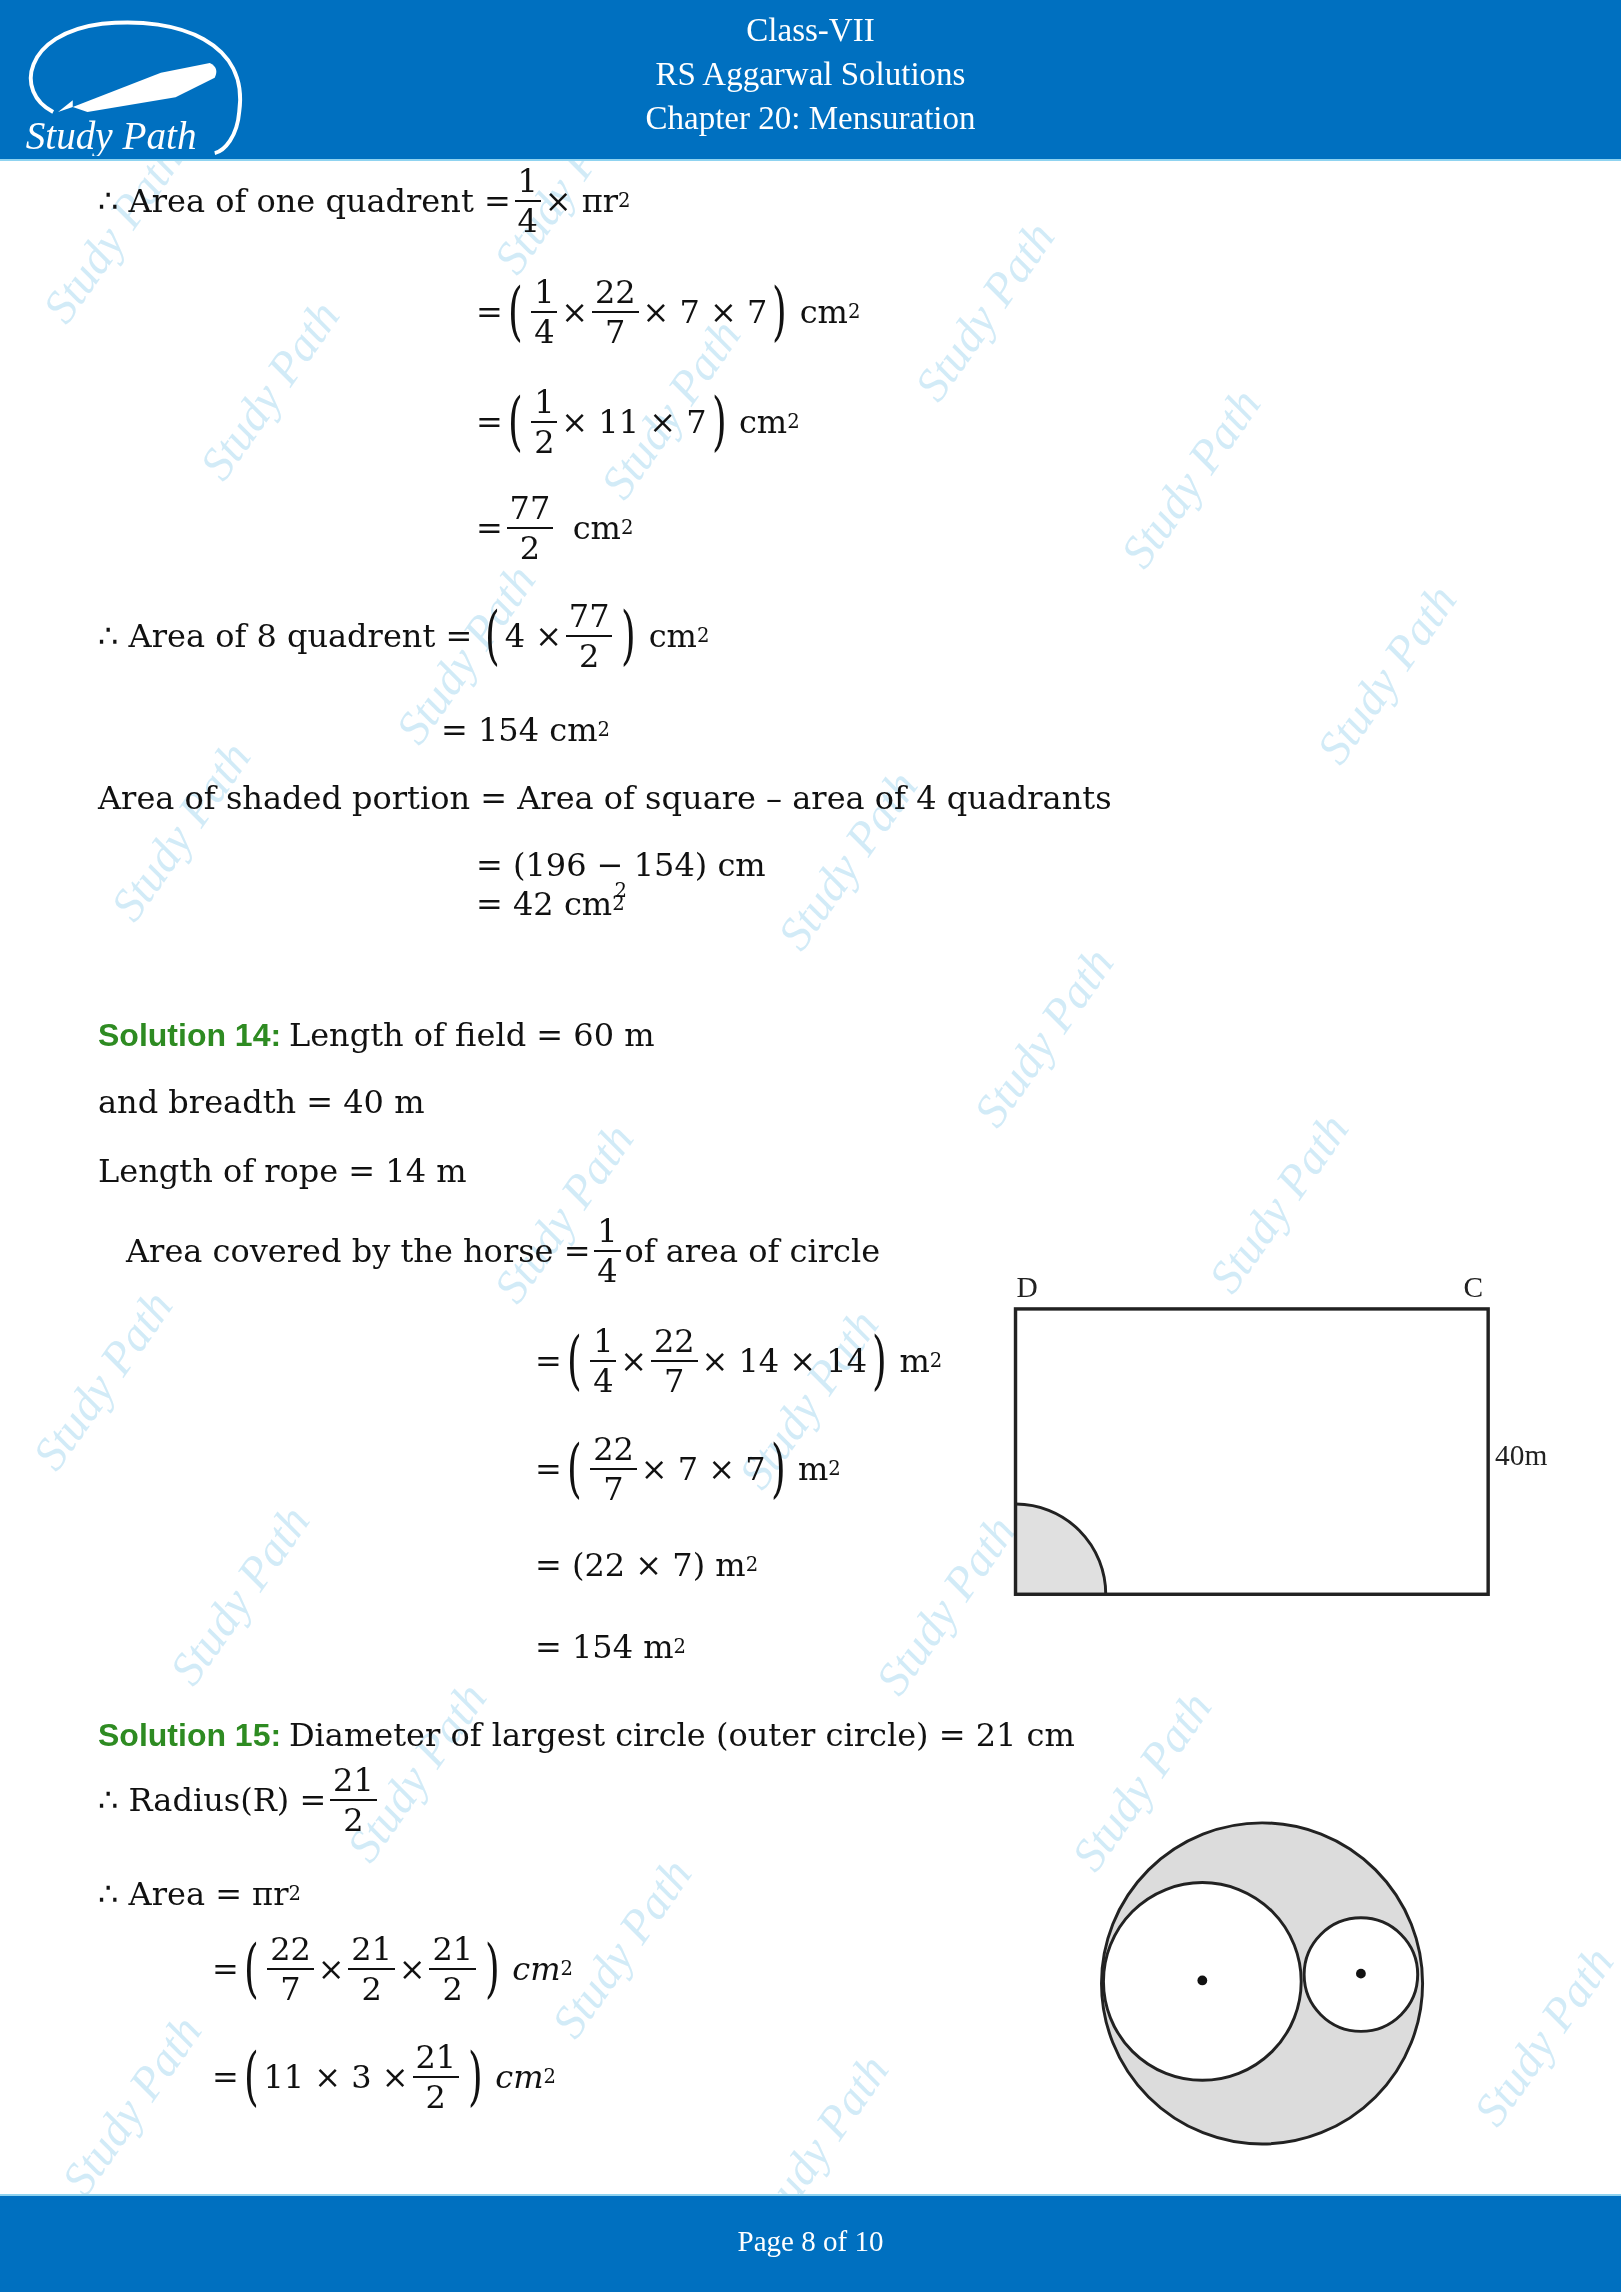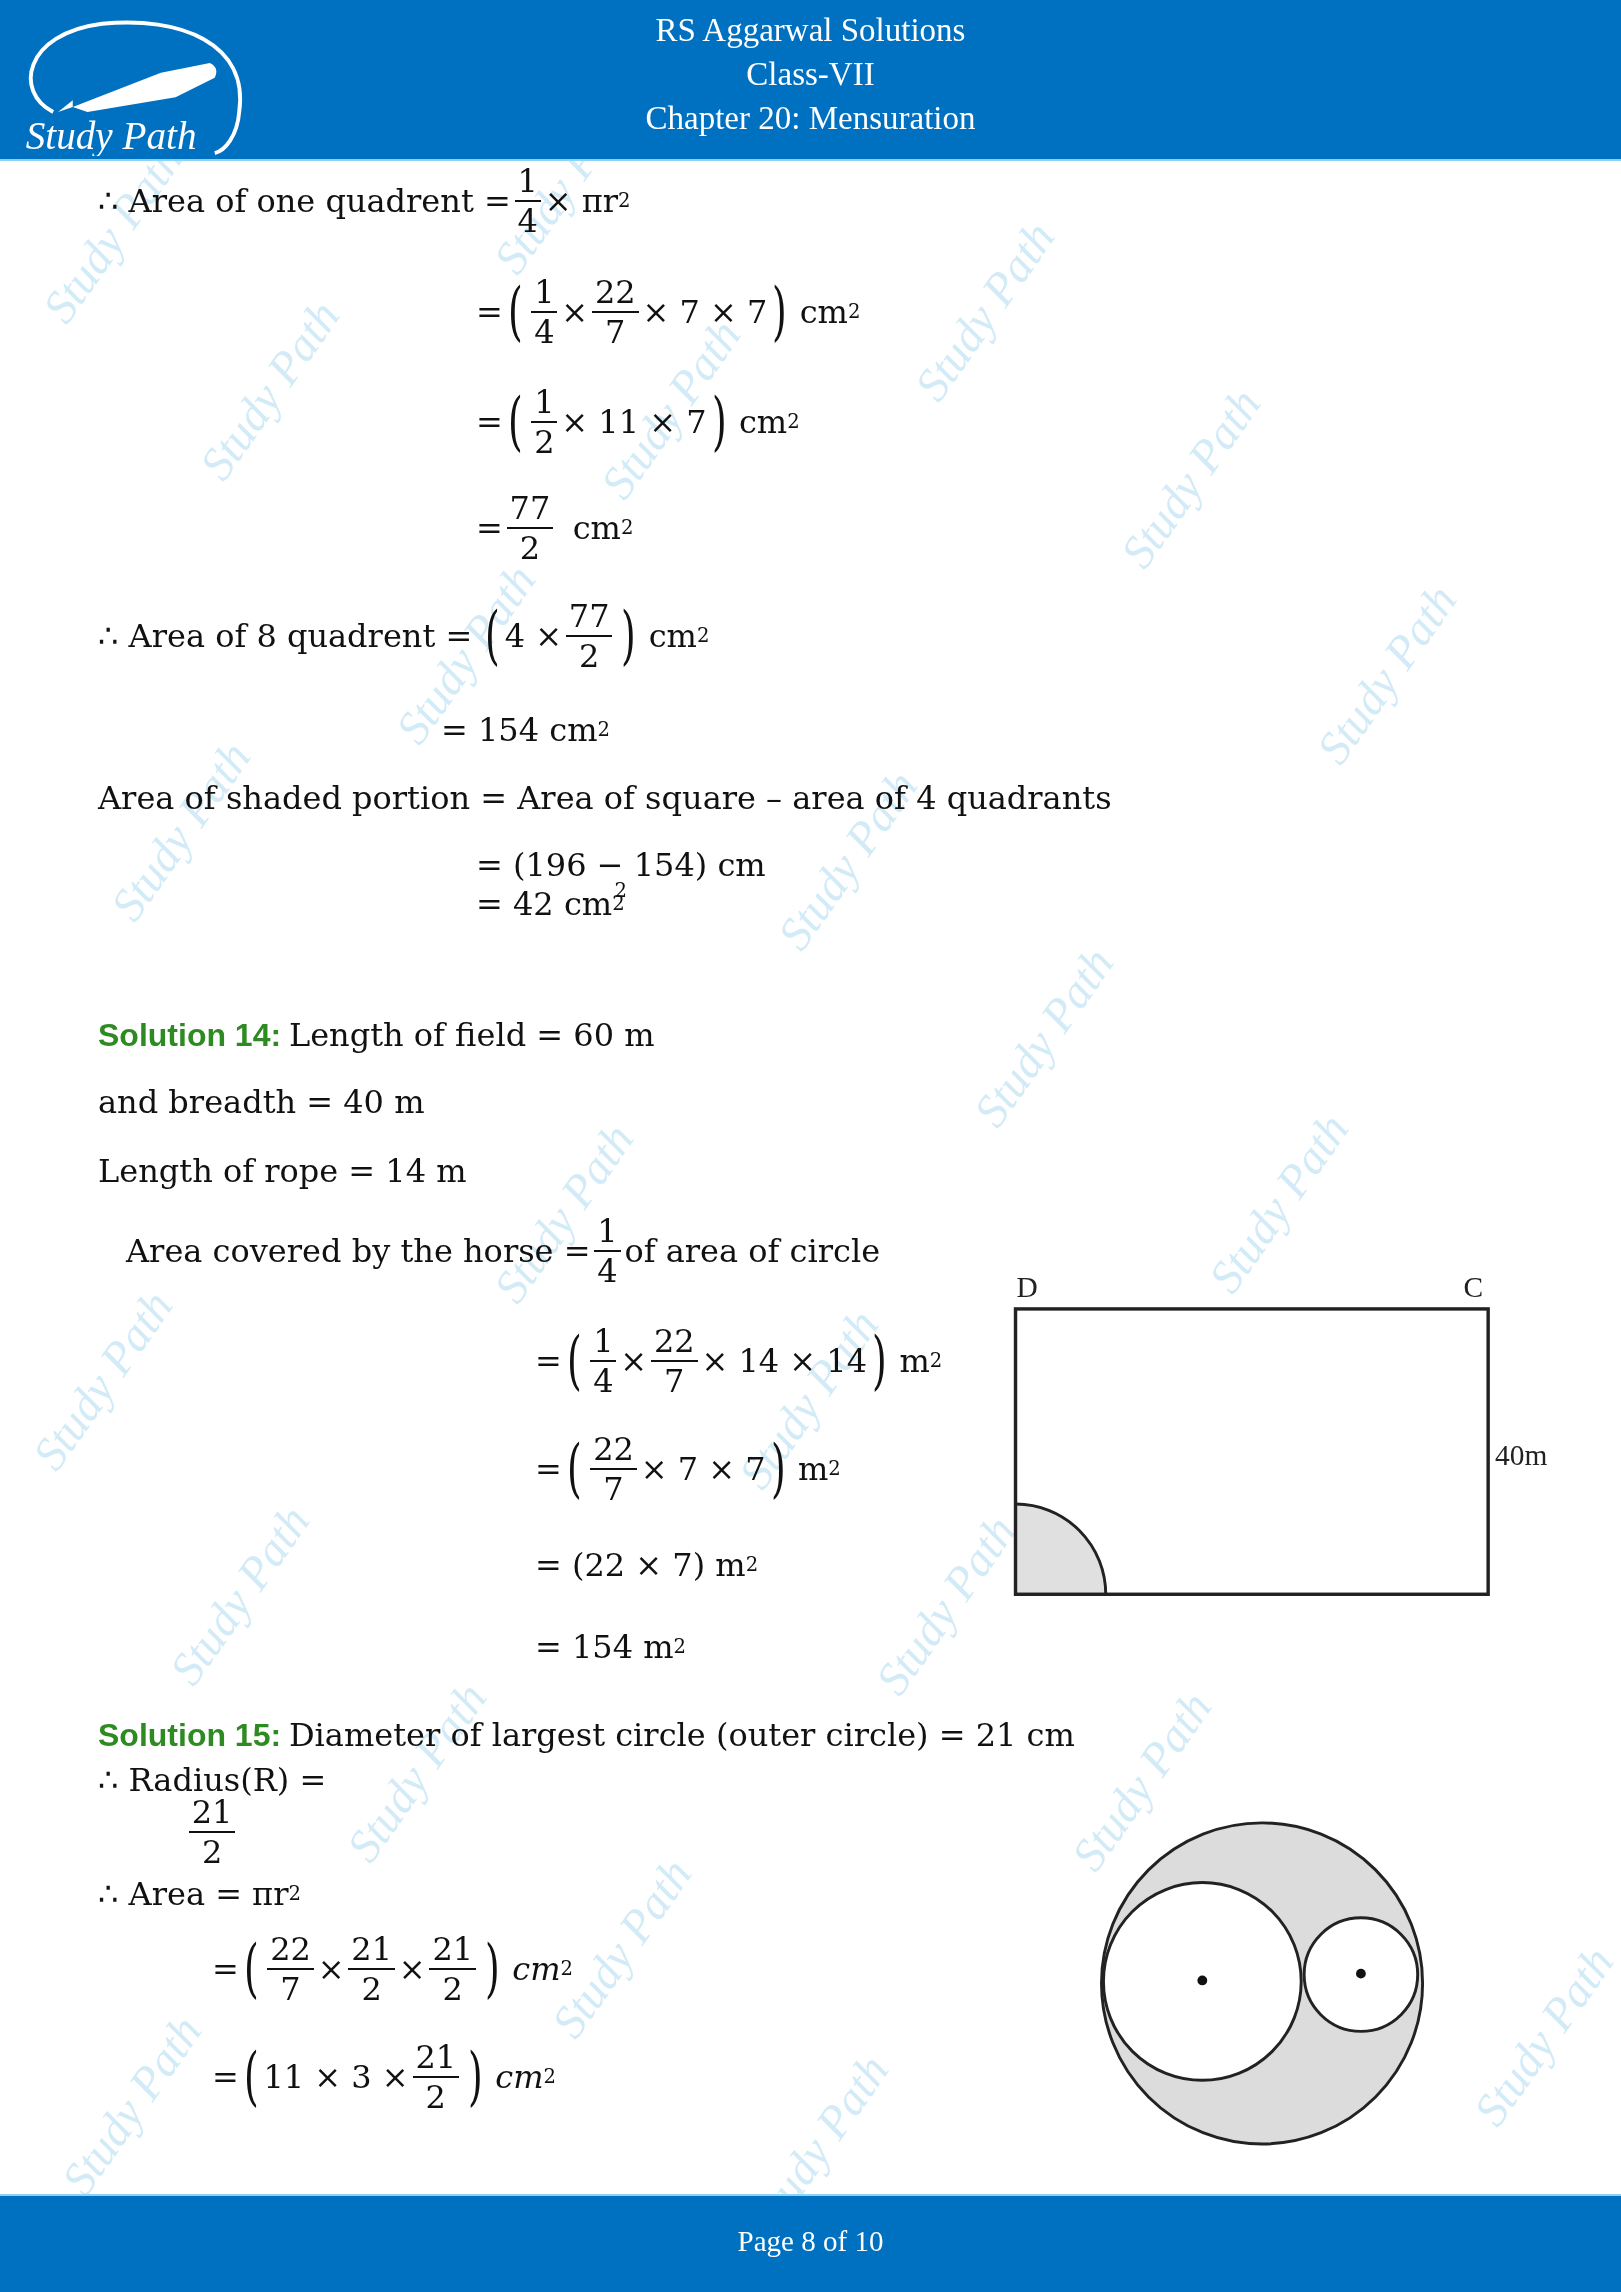--- a/index.html
+++ b/index.html
@@ -55,22 +55,22 @@
 <div class="wm" style="left:716px;top:2117px;">Study Path</div>
 
 <div class="header">
   <svg class="logo" viewBox="0 0 240 145">
     <path d="M40 100 C 0 80, 10 20, 90 10 C 170 2, 240 30, 230 100 C 228 125, 215 140, 205 142" fill="none" stroke="#fff" stroke-width="4"></path>
     <path d="M60 95 L 150 60 L 200 50 Q 210 55 205 65 L 165 85 L 75 100 Z" fill="#fff"></path>
     <path d="M60 95 L 45 100 L 60 88 Z" fill="#fff"></path>
     <text x="12" y="138" fill="#fff" font-family="Liberation Serif, serif" font-style="italic" font-size="40">Study Path</text>
   </svg>
   <div class="header-titles">
+    <div>Class-VII</div>
     <div>RS Aggarwal Solutions</div>
-    <div>Class-VII</div>
     <div>Chapter 20: Mensuration</div>
   </div>
 </div>
 
 <div class="line" style="left:98px;top:165px;">
   <span>∴ Area of one quadrent =</span>
   <span class="frac">
       <span class="num">1</span>
       <span class="den">4</span>
     </span>
@@ -228,21 +228,21 @@
   <text x="44" y="395" font-family="Liberation Serif, serif" font-size="30" fill="#222" transform="translate(0,-4)">14m</text>
   <text x="238" y="390" font-family="Liberation Serif, serif" font-size="30" fill="#222">60m</text>
   <text x="485" y="395" font-family="Liberation Serif, serif" font-size="30" fill="#222" transform="translate(0,-2)">B</text>
   <text x="515" y="214" font-family="Liberation Serif, serif" font-size="30" fill="#222">40m</text>
 </svg>
 
 <div class="line" style="left:98px;top:1719px;">
   <span class="sol">Solution 15:</span>
   <span>Diameter of largest circle (outer circle) = 21 cm</span>
 </div>
-<div class="line" style="left:98px;top:1764px;flex-direction:column;">
+<div class="line" style="left:98px;top:1764px;">
   <span>∴ Radius(R) =</span>
   <span class="frac">
       <span class="num">21</span>
       <span class="den">2</span>
     </span>
 </div>
 <div class="line" style="left:98px;top:1878px;">
   <span>∴ Area = πr</span>
     <sup>2</sup>
 </div>

